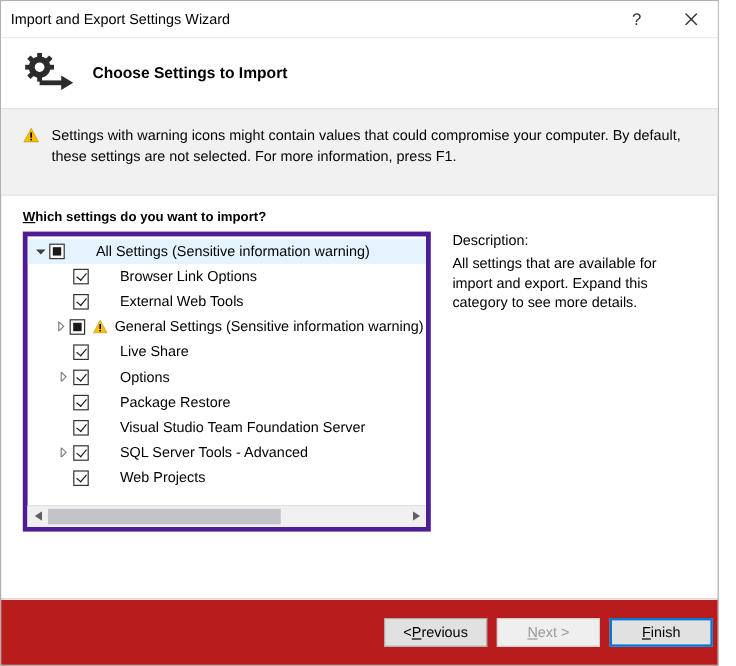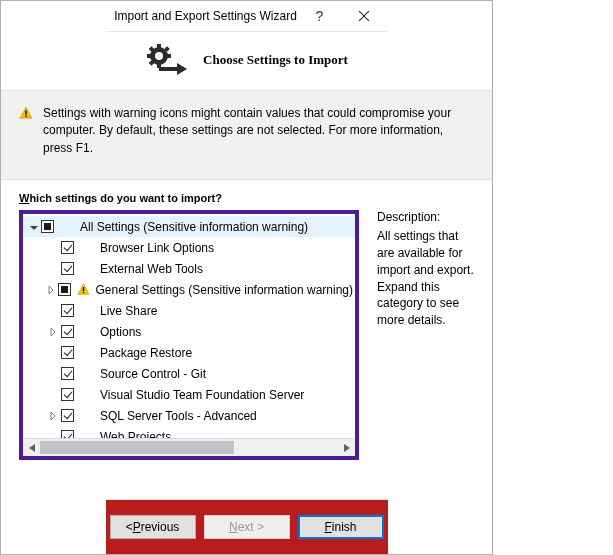--- a/index.html
+++ b/index.html
@@ -7,28 +7,27 @@
     padding: 0;
     width: 613px;
     height: 555px;
     font-family: "Segoe UI", Tahoma, sans-serif;
     font-size: 12px;
     background: #ffffff;
     color: #000;
     overflow: hidden;
   }
   .window {
-    width: 493px;
+    width: 599px;
     height: 555px;
     background: #fff;
     border: 1px solid #b0b0b0;
     box-sizing: border-box;
     display: flex;
     flex-direction: column;
-    align-items: center;
   }
   .titlebar {
     height: 30px;
     display: flex;
     align-items: center;
     padding: 0 0 0 8px;
     background: #fff;
     border-bottom: 1px solid #e5e5e5;
   }
   .titlebar .title {
@@ -48,21 +47,20 @@
   .header {
     display: flex;
     align-items: center;
     gap: 14px;
     padding: 12px 18px 14px 18px;
     background: #fff;
   }
   .header .heading {
     font-size: 13px;
     font-weight: 600;
-    font-family: Liberation Serif, serif;
   }
   .gear-icon svg { display:block; }
   .banner {
     background: #f1f1f1;
     border-top: 1px solid #e3e3e3;
     border-bottom: 1px solid #e3e3e3;
     padding: 14px 18px 22px 18px;
     display: flex;
     gap: 10px;
     align-items: flex-start;
@@ -413,37 +411,20 @@
                 </svg>
               </span>
               <span class="cb checked"></span>
               <span class="row-warn blank">
                 <svg width="13" height="13" viewBox="0 0 16 16">
                   <polygon points="8,1 15,14 1,14" fill="#f8c000" stroke="#b08000" stroke-width="0.5"></polygon>
                   <rect x="7.2" y="5" width="1.6" height="5" fill="#000"></rect>
                   <rect x="7.2" y="11" width="1.6" height="1.6" fill="#000"></rect>
                 </svg>
               </span>
-              <span class="row-label">Source Control - Git</span>
-            </div>
-            <div class="tree-row">
-              <span class="indent" style="width:20px"></span>
-              <span class="arrow blank">
-                <svg width="8" height="8" viewBox="0 0 8 8">
-                  <polygon points="1,0 1,8 5,4" fill="none" stroke="#808080" stroke-width="1"></polygon>
-                </svg>
-              </span>
-              <span class="cb checked"></span>
-              <span class="row-warn blank">
-                <svg width="13" height="13" viewBox="0 0 16 16">
-                  <polygon points="8,1 15,14 1,14" fill="#f8c000" stroke="#b08000" stroke-width="0.5"></polygon>
-                  <rect x="7.2" y="5" width="1.6" height="5" fill="#000"></rect>
-                  <rect x="7.2" y="11" width="1.6" height="1.6" fill="#000"></rect>
-                </svg>
-              </span>
               <span class="row-label">Visual Studio Team Foundation Server</span>
             </div>
             <div class="tree-row">
               <span class="indent" style="width:20px"></span>
               <span class="arrow ">
                 <svg width="8" height="8" viewBox="0 0 8 8">
                   <polygon points="1,0 1,8 5,4" fill="none" stroke="#808080" stroke-width="1"></polygon>
                 </svg>
               </span>
               <span class="cb checked"></span>

